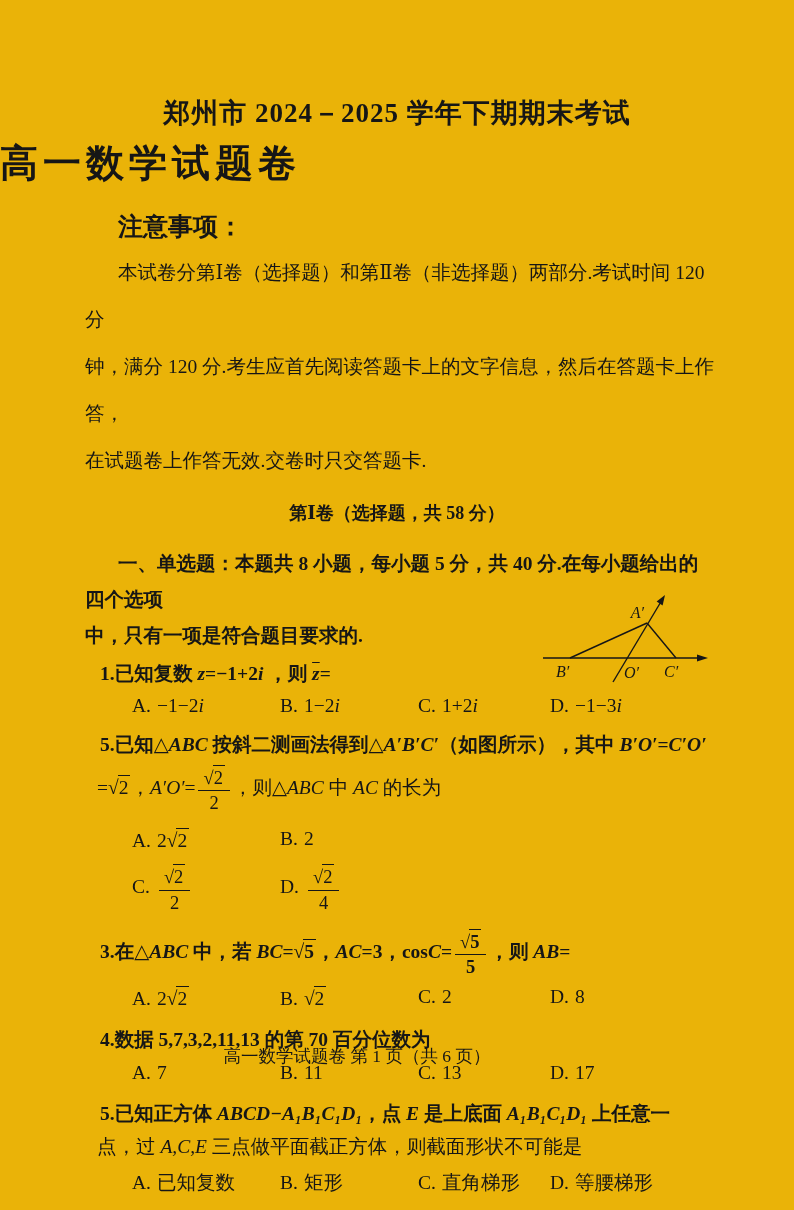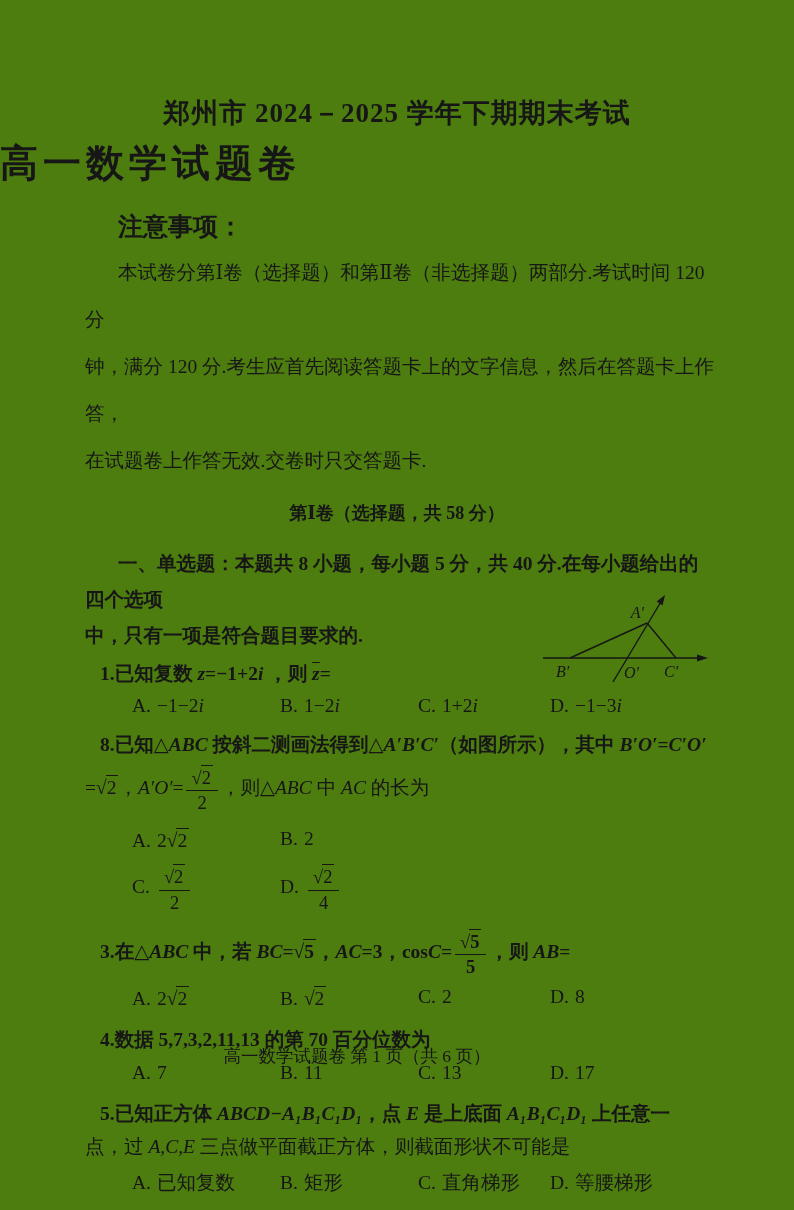--- a/index.html
+++ b/index.html
@@ -1,31 +1,31 @@
 <!DOCTYPE html>
 <html><head>
 <meta charset="utf-8">
 <style>
   html,body{margin:0;padding:0;background:#ffffff;}
   .page{
-    width:794px;height:1210px;position:relative;background:#4d7c0f;color:#161616;
+    width:794px;height:1210px;position:relative;background:#eab308;color:#161616;
     font-family:"Liberation Serif","DejaVu Serif",serif;font-size:19.5px;
     box-sizing:border-box;padding-top:97px;overflow:hidden;
   }
   .title{text-align:center;font-weight:bold;font-size:27px;letter-spacing:1px;line-height:1.2;}
   .subtitle{text-align:left;font-weight:bold;font-size:38px;letter-spacing:5px;margin-top:13px;line-height:1.15;}
   .notice-heading{margin:24px 0 0 118px;font-weight:bold;font-size:25px;}
   .notice-line{margin:0 80px 0 85px;line-height:47px;}
   .indent{text-indent:33px;}
   .section-title{text-align:center;font-weight:bold;font-size:18px;margin-top:18px;line-height:1.3;}
   .instr{margin:0 78px 0 85px;font-weight:bold;line-height:36px;}
   .instr-first{margin-top:21px;}
   .qwrap{margin:0 20px 0 85px;}
   .stem{margin-left:15px;line-height:1.45;font-weight:bold;}
-  .stem-cont{margin-left:0;line-height:1.45;}
+  .stem-cont{margin-left:12px;line-height:1.45;}
   .optrow{display:flex;align-items:flex-start;margin-left:47px;}
   .optrow .opt{white-space:nowrap;}
   .optrow .opt:nth-child(1){width:148px;}
   .optrow .opt:nth-child(2){width:138px;}
   .optrow .opt:nth-child(3){width:132px;}
   .optrow .opt:nth-child(4){flex:1;}
   .opt-label{margin-right:6px;}
   .seg-v{font-style:italic;}
   .seg-m{font-style:normal;}
   .seg-t{font-style:normal;}
@@ -71,21 +71,21 @@
       <div class="stem m-top6"><span class="seg-t">1.已知复数 </span><span class="seg-v">z</span><span class="seg-m">=−1+2</span><span class="seg-v">i</span><span class="seg-t"> ，则 </span><span class="seg-bar">z</span><span class="seg-m">=</span></div>
       <div class="optrow m-top6">
         <div class="opt"><span class="opt-label">A.</span><span><span class="seg-m">−1−2</span><span class="seg-v">i</span></span></div>
         <div class="opt"><span class="opt-label">B.</span><span><span class="seg-m">1−2</span><span class="seg-v">i</span></span></div>
         <div class="opt"><span class="opt-label">C.</span><span><span class="seg-m">1+2</span><span class="seg-v">i</span></span></div>
         <div class="opt"><span class="opt-label">D.</span><span><span class="seg-m">−1−3</span><span class="seg-v">i</span></span></div>
       </div>
     </div>
 
     <div>
-      <div class="stem m-top14"><span class="seg-t">8.已知</span><span class="seg-m">△</span><span class="seg-v">ABC</span><span class="seg-t"> 按斜二测画法得到</span><span class="seg-m">△</span><span class="seg-v">A′B′C′</span><span class="seg-t">（如图所示），其中 </span><span class="seg-v">B′O′</span><span class="seg-m">=</span><span class="seg-v">C′O′</span></div>
+      <div class="stem m-top14"><span class="seg-t">5.已知</span><span class="seg-m">△</span><span class="seg-v">ABC</span><span class="seg-t"> 按斜二测画法得到</span><span class="seg-m">△</span><span class="seg-v">A′B′C′</span><span class="seg-t">（如图所示），其中 </span><span class="seg-v">B′O′</span><span class="seg-m">=</span><span class="seg-v">C′O′</span></div>
       <div class="stem-cont m-top6"><span class="seg-m">=</span><span class="sqrt"><span class="rad">√</span><span class="radicand">2</span></span><span class="seg-t">，</span><span class="seg-v">A′O′</span><span class="seg-m">=</span><span class="frac"><span class="fr-n"><span class="sqrt"><span class="rad">√</span><span class="radicand">2</span></span></span><span class="fr-d">2</span></span><span class="seg-t">，则</span><span class="seg-m">△</span><span class="seg-v">ABC</span><span class="seg-t"> 中 </span><span class="seg-v">AC</span><span class="seg-t"> 的长为</span></div>
       <div class="optrow m-top14">
         <div class="opt"><span class="opt-label">A.</span><span><span class="seg-m">2</span><span class="sqrt"><span class="rad">√</span><span class="radicand">2</span></span></span></div>
         <div class="opt"><span class="opt-label">B.</span><span><span class="seg-m">2</span></span></div>
       </div>
       <div class="optrow m-top12">
         <div class="opt"><span class="opt-label">C.</span><span><span class="frac"><span class="fr-n"><span class="sqrt"><span class="rad">√</span><span class="radicand">2</span></span></span><span class="fr-d">2</span></span></span></div>
         <div class="opt"><span class="opt-label">D.</span><span><span class="frac"><span class="fr-n"><span class="sqrt"><span class="rad">√</span><span class="radicand">2</span></span></span><span class="fr-d">4</span></span></span></div>
       </div>
     </div>

